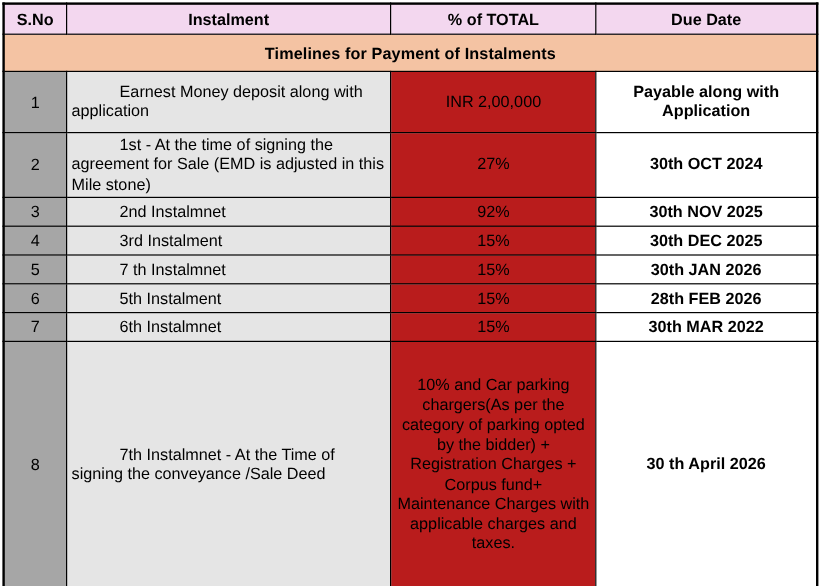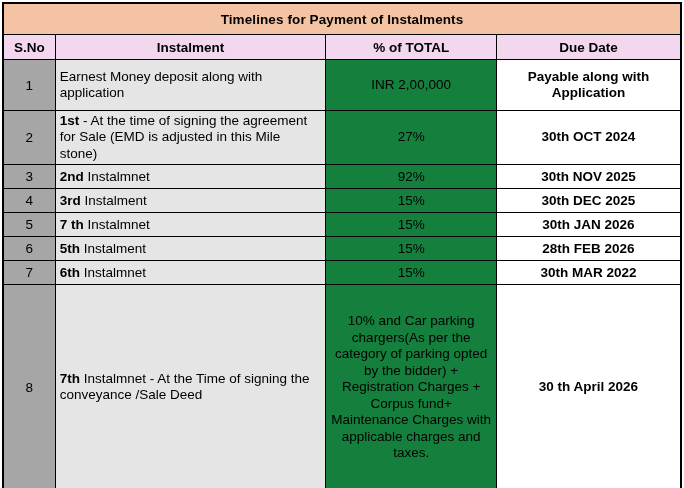--- a/index.html
+++ b/index.html
@@ -52,28 +52,28 @@
     font-size: 13.5px;
   }
   .inst {
     text-align: left;
     background: #e5e5e5;
     padding-left: 6px;
     line-height: 1.18;
   }
   .pct {
     text-align: center;
-    background: #15803d;
+    background: #b91c1c;
   }
   .due {
     text-align: center;
     background: #ffffff;
     font-weight: bold;
   }
-  .b { font-weight: bold; }
+  .b { font-weight: normal; margin-left: 40px; }
   .row-tall td { height: 46px; }
   .row-short td { height: 19px; }
   .row-last td { height: 200px; }
   .wrapcell {
     white-space: normal;
     line-height: 1.22;
   }
   .col-sno { width: 52px; }
   .col-inst { width: 270px; }
   .col-pct { width: 170px; }
@@ -85,27 +85,27 @@
 <div class="sheet">
   <table class="timeline">
     <colgroup>
       <col class="col-sno">
       <col class="col-inst">
       <col class="col-pct">
       <col class="col-due">
     </colgroup>
     <tbody>
       <tr>
-        <td class="title-cell" colspan="4">Timelines for Payment of Instalments</td>
-      </tr>
-      <tr>
         <td class="hdr">S.No</td>
         <td class="hdr">Instalment</td>
         <td class="hdr">% of TOTAL</td>
         <td class="hdr">Due Date</td>
+      </tr>
+      <tr>
+        <td class="title-cell" colspan="4">Timelines for Payment of Instalments</td>
       </tr>
 
       <tr class="row-tall">
         <td class="sno">1</td>
         <td class="inst wrapcell"><span class="b"></span><span>Earnest Money deposit along with application</span></td>
         <td class="pct wrapcell">INR 2,00,000</td>
         <td class="due wrapcell">Payable along with Application</td>
       </tr>
 
       <tr class="row-tall">

